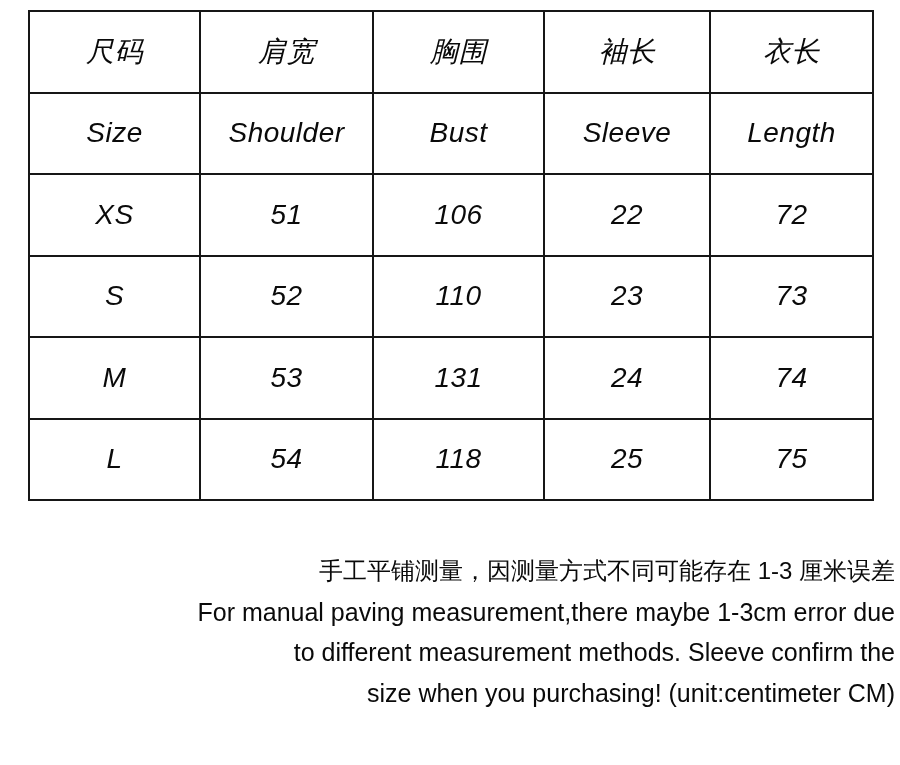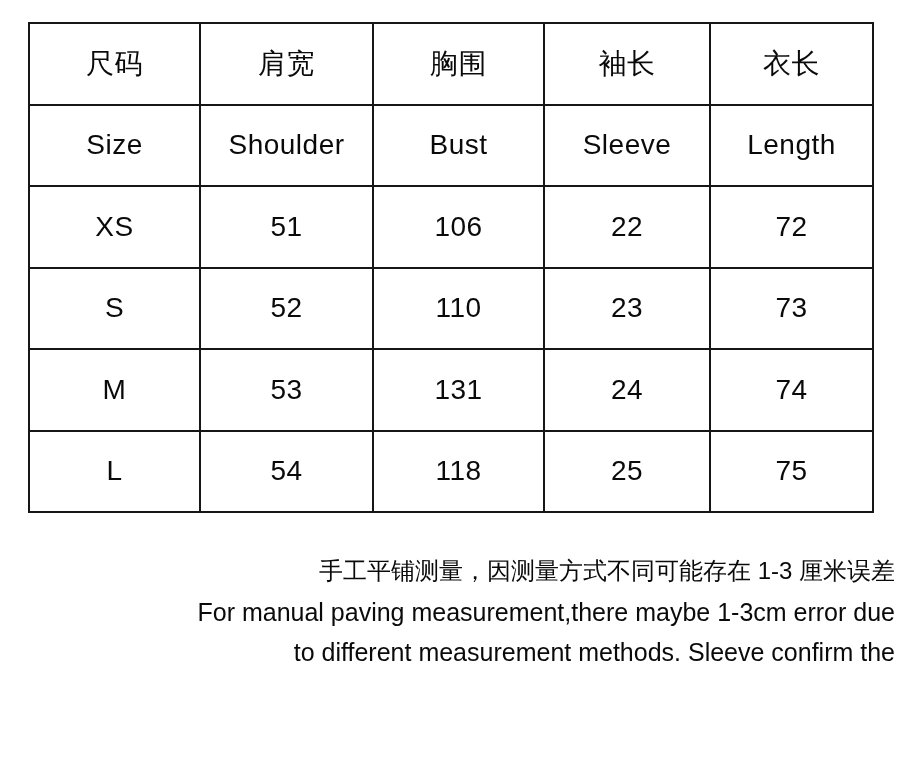--- a/index.html
+++ b/index.html
@@ -16,23 +16,24 @@
   .page {
     position: relative;
     width: 900px;
     height: 765px;
     background: #ffffff;
     overflow: hidden;
   }
   table.size-table {
     position: absolute;
     left: 28px;
-    top: 22px;
+    top: 10px;
     border-collapse: collapse;
     table-layout: fixed;
+    font-style: italic;
   }
   table.size-table td {
     border: 2px solid #161616;
     text-align: center;
     vertical-align: middle;
     padding: 0;
     font-size: 28px;
     letter-spacing: 0.5px;
     color: #0a0a0a;
     overflow: hidden;
@@ -113,15 +114,16 @@
         <td>25</td>
         <td>75</td>
       </tr>
     </tbody>
   </table>
 
   <div class="notes">
     <div class="note-line cn">手工平铺测量，因测量方式不同可能存在 1-3 厘米误差</div>
     <div class="note-line en">For manual paving measurement,there maybe 1-3cm error due</div>
     <div class="note-line en">to different measurement methods. Sleeve confirm the</div>
+    <div class="note-line en">size when you purchasing! (unit:centimeter CM)</div>
   </div>
 
 </div>
 
 </body></html>

